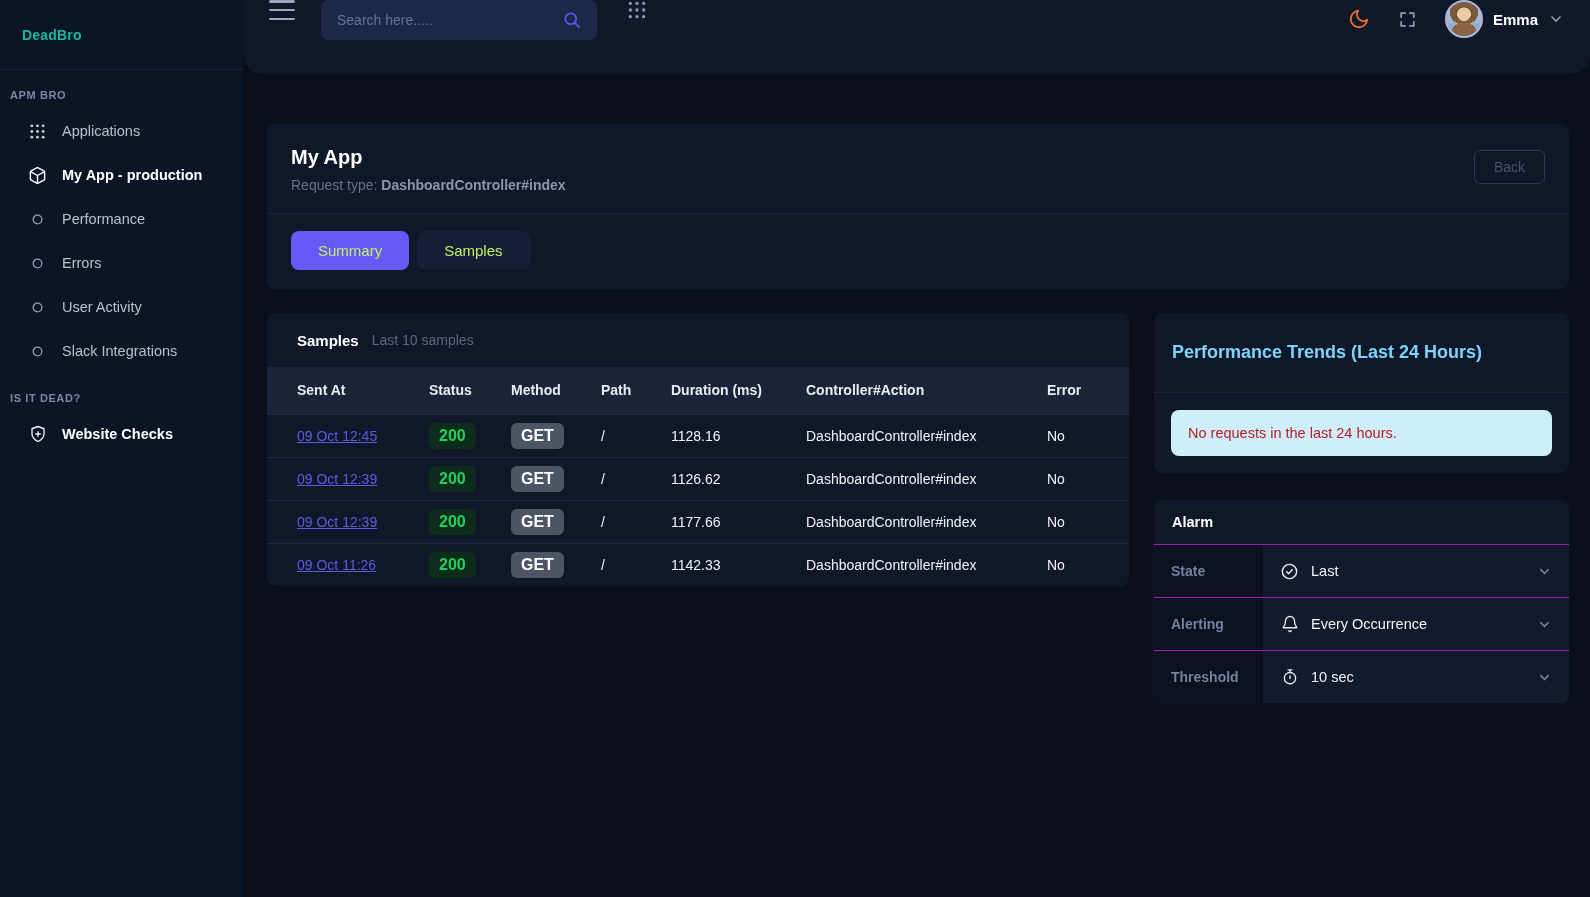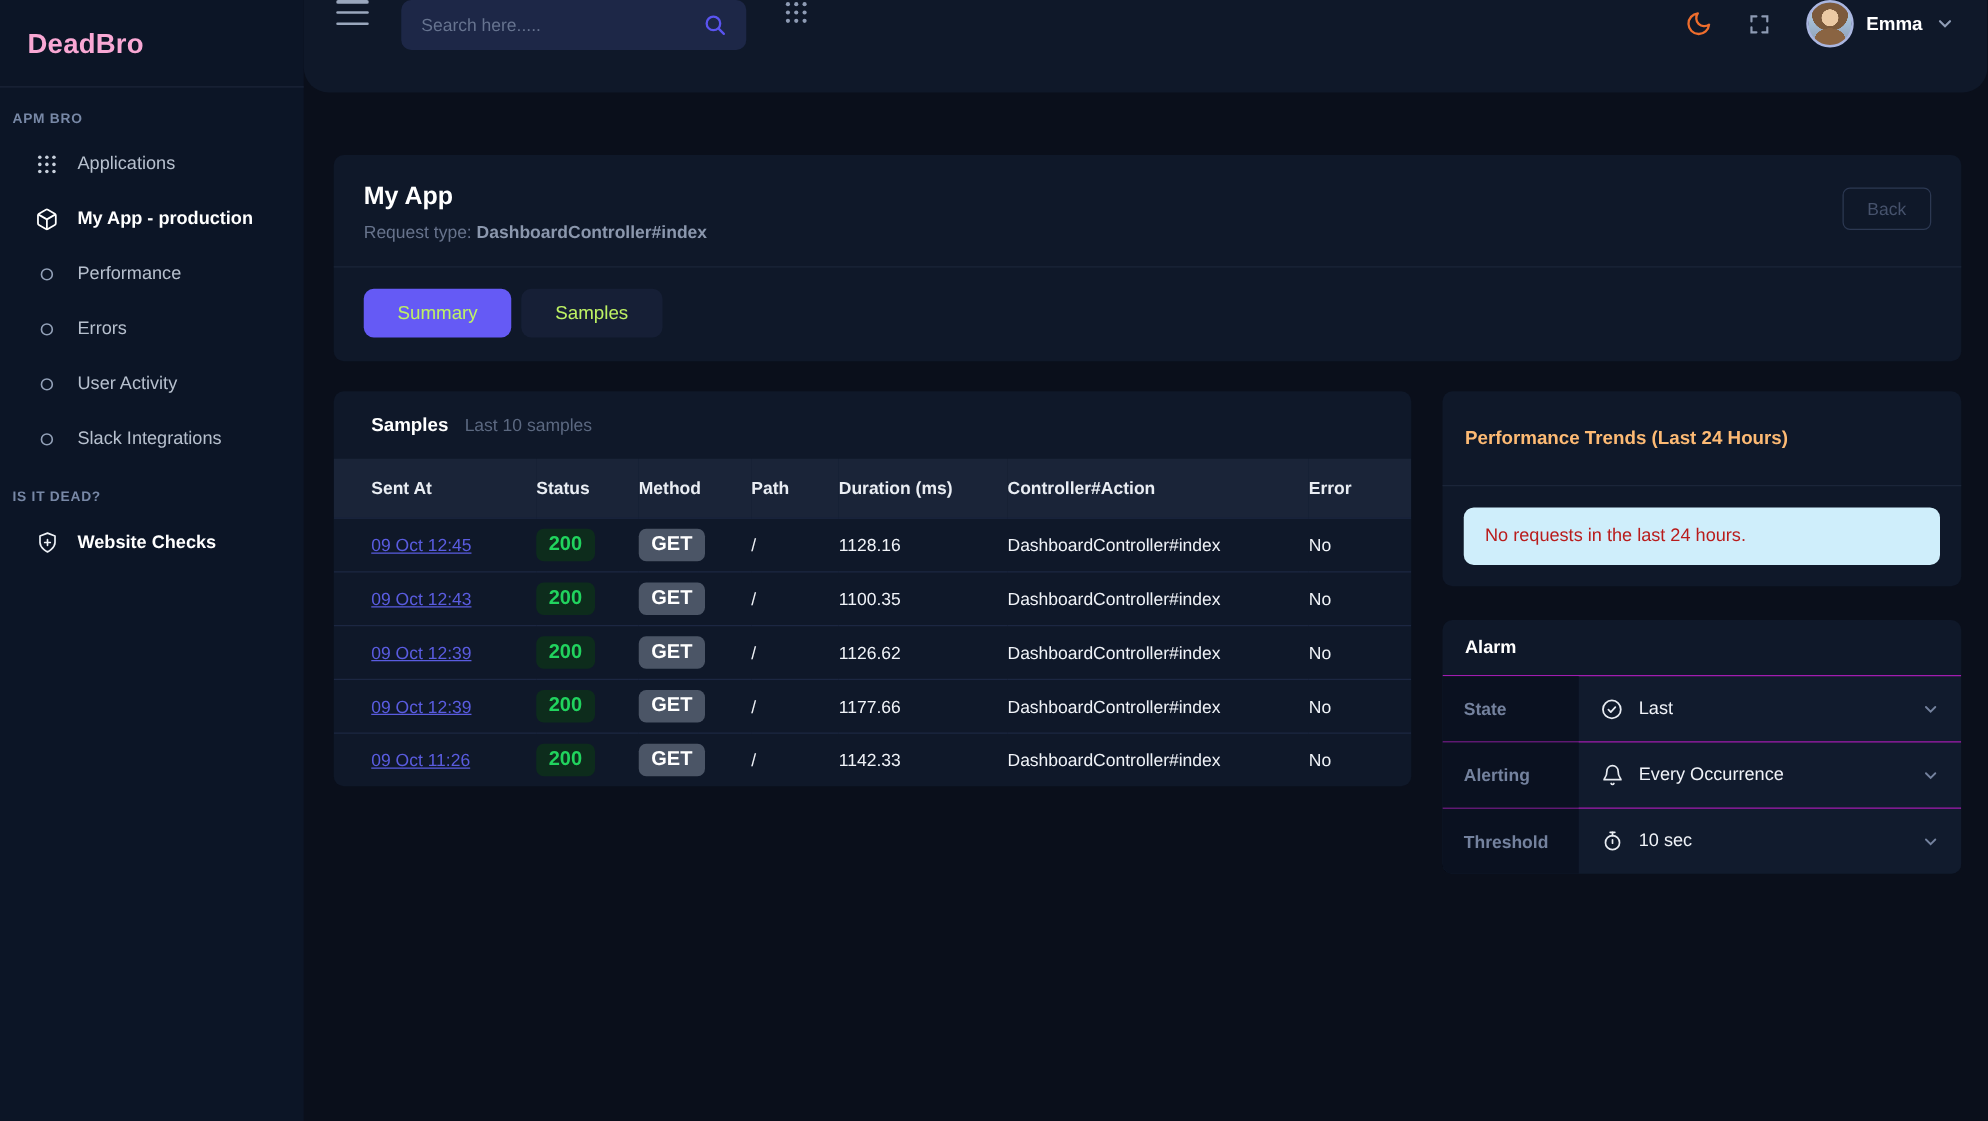--- a/index.html
+++ b/index.html
@@ -6,21 +6,21 @@
   html,body { width:1590px; height:897px; overflow:hidden; }
   body {
     font-family:"Liberation Sans","DejaVu Sans",sans-serif;
     background:#0a0f1b; color:#e8ecf2;
   }
   .app { display:flex; width:1590px; height:897px; }
 
   
   .sidebar { width:243px; min-width:243px; height:100%; background:#0c1526; }
   .logo { height:69px; display:flex; align-items:center; padding-left:22px;
-          font-size:22px; font-weight:bold; color:#f9a8d4; letter-spacing:.2px; }
+          font-size:14px; font-weight:bold; color:#14b8a6; letter-spacing:.2px; }
   .sidebar-divider { height:1px; background:#1b2539; }
   .section-label { padding:19px 10px 8px 10px; font-size:11px; font-weight:bold;
                    color:#7888a6; letter-spacing:.6px; }
   .nav-item { height:44px; display:flex; align-items:center; gap:15px;
               padding-left:28px; font-size:14.5px; color:#b7c0ce; cursor:pointer; }
   .nav-item .ni-icon { width:19px; height:19px; display:flex; align-items:center; justify-content:center; color:#c7cfdb; }
   .nav-item.emph { color:#ffffff; font-weight:600; }
   .nav-item.dim-icon .ni-icon { color:#93a1b8; }
 
   
@@ -80,21 +80,21 @@
   tbody tr { height:43px; border-top:1px solid #1c2742; }
   td { font-size:14px; color:#f0f3f8; }
   th:first-child, td:first-child { padding-left:30px; }
   a.date-link { color:#5a5ce0; text-decoration:underline; cursor:pointer; }
   .badge { display:inline-block; font-size:16px; font-weight:bold; padding:4px 10px; border-radius:6px; }
   .badge-status { background:#0d2c1c; color:#21d35e; }
   .badge-method { background:#4b5566; color:#ffffff; }
 
   
   .right-col { width:415px; display:flex; flex-direction:column; gap:27px; }
-  .rc-head { padding:29px 18px; font-size:15px; font-weight:bold; color:#fdba74; }
+  .rc-head { padding:29px 18px; font-size:18px; font-weight:bold; color:#7dd3fc; }
   .rc-divider { height:1px; background:#1b2539; }
   .trends-body { padding:17px 17px; }
   .alert-info { background:#cfeefb; color:#b91c1c; font-size:14.5px;
                 border-radius:8px; padding:15px 17px; }
 
   .alarm-card { overflow:hidden; }
   .alarm-head { padding:14px 18px; font-size:14.5px; font-weight:bold; color:#ffffff; }
   .alarm-row { display:flex; height:53px; border-top:1px solid #a21caf; background:#111b2d; cursor:pointer; }
   .alarm-label { width:109px; min-width:109px; background:#0a1120; display:flex; align-items:center;
                  padding-left:17px; font-size:14px; font-weight:bold; color:#74829e; }
@@ -304,29 +304,20 @@
               <tr>
                 <td><a class="date-link">09 Oct 12:45</a></td>
                 <td><span class="badge badge-status">200</span></td>
                 <td><span class="badge badge-method">GET</span></td>
                 <td>/</td>
                 <td>1128.16</td>
                 <td>DashboardController#index</td>
                 <td>No</td>
               </tr>
               <tr>
-                <td><a class="date-link">09 Oct 12:43</a></td>
-                <td><span class="badge badge-status">200</span></td>
-                <td><span class="badge badge-method">GET</span></td>
-                <td>/</td>
-                <td>1100.35</td>
-                <td>DashboardController#index</td>
-                <td>No</td>
-              </tr>
-              <tr>
                 <td><a class="date-link">09 Oct 12:39</a></td>
                 <td><span class="badge badge-status">200</span></td>
                 <td><span class="badge badge-method">GET</span></td>
                 <td>/</td>
                 <td>1126.62</td>
                 <td>DashboardController#index</td>
                 <td>No</td>
               </tr>
               <tr>
                 <td><a class="date-link">09 Oct 12:39</a></td>

